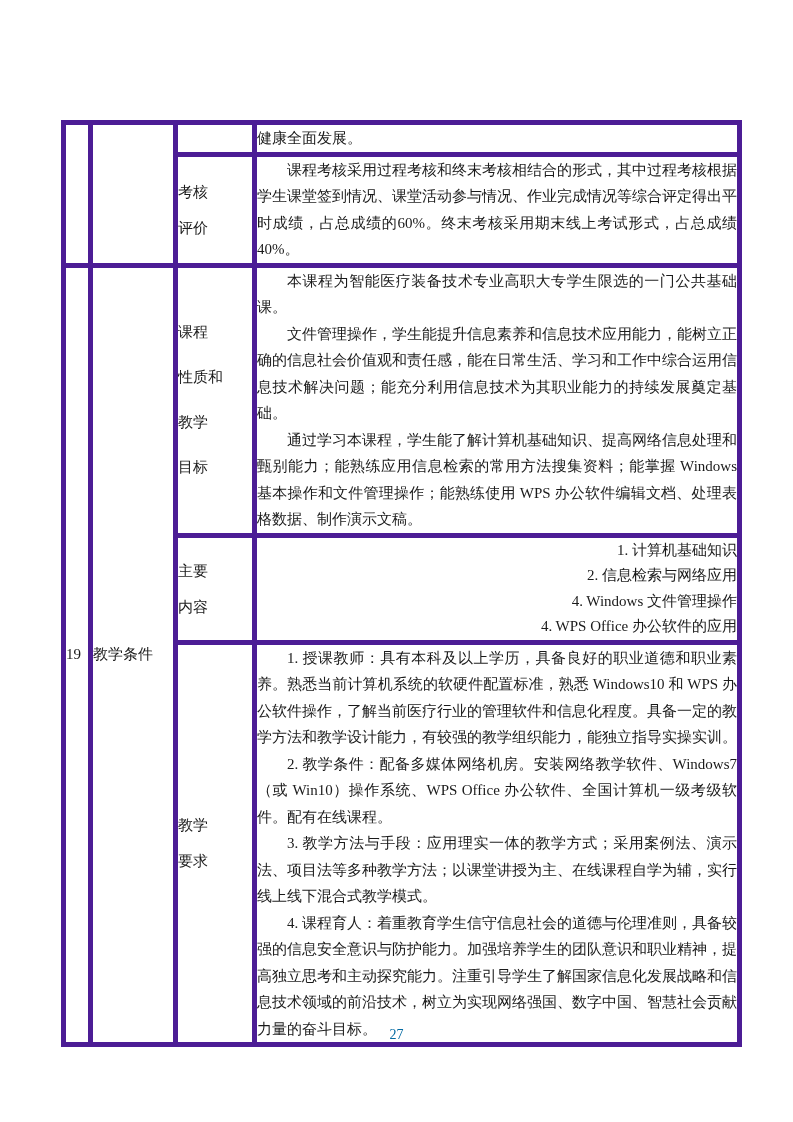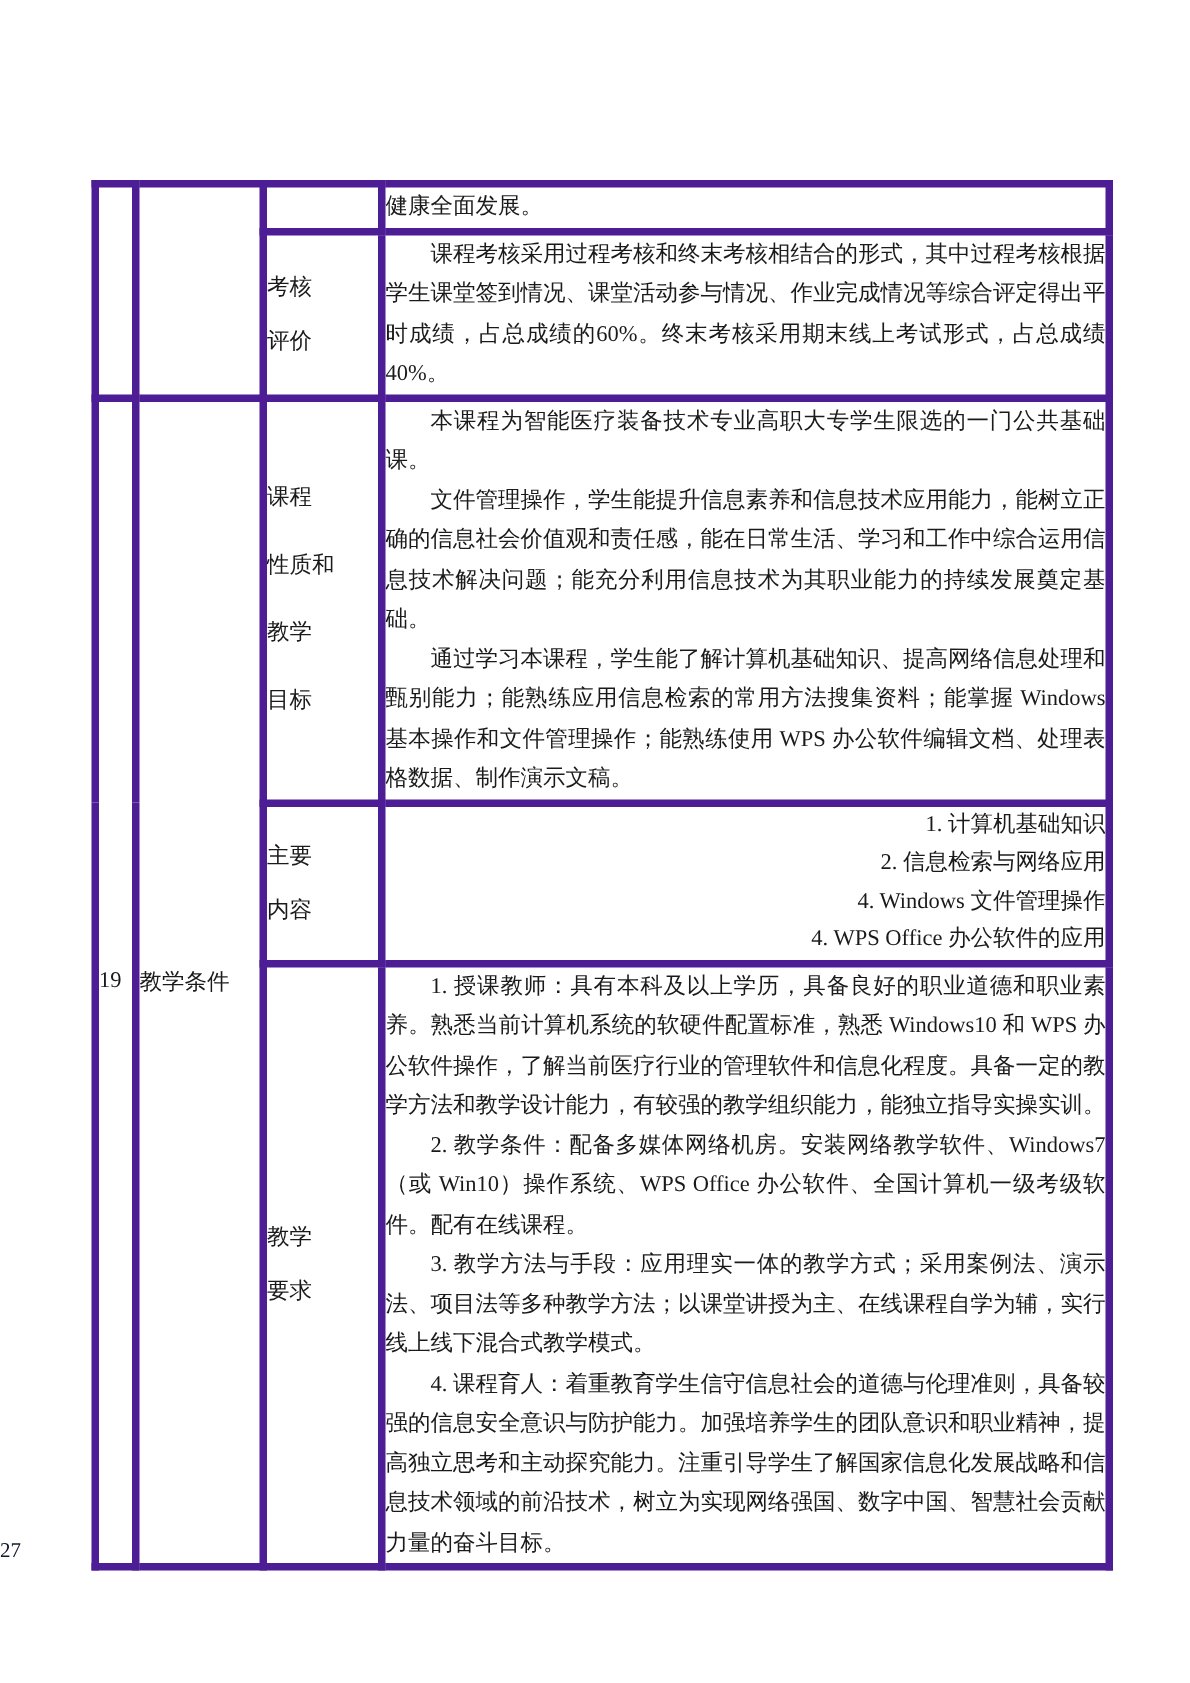--- a/index.html
+++ b/index.html
@@ -54,22 +54,23 @@
   .item-line {
     text-indent: 2em;
     line-height: 25.5px;
     text-align: right;
   }
   .page-number {
     position: absolute;
     left: 0;
     right: 0;
     top: 1027px;
+    text-align: center;
     font-size: 14px;
-    color: #0f172a;
+    color: #0369a1;
   }
 </style>
 </head>
 <body>
 
 <table class="doc-table">
   <colgroup>
     <col style="width:27px">
     <col style="width:85px">
     <col style="width:79px">

